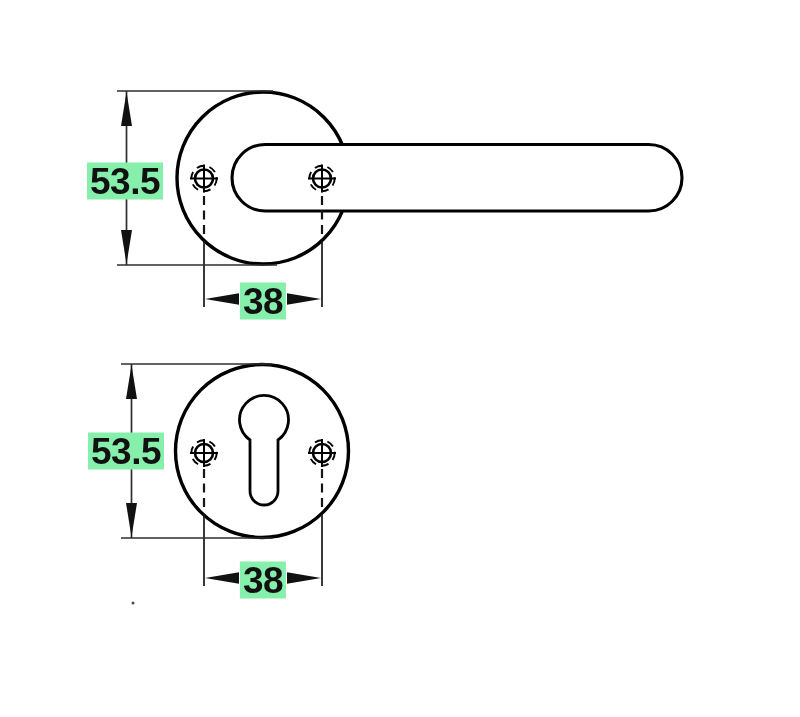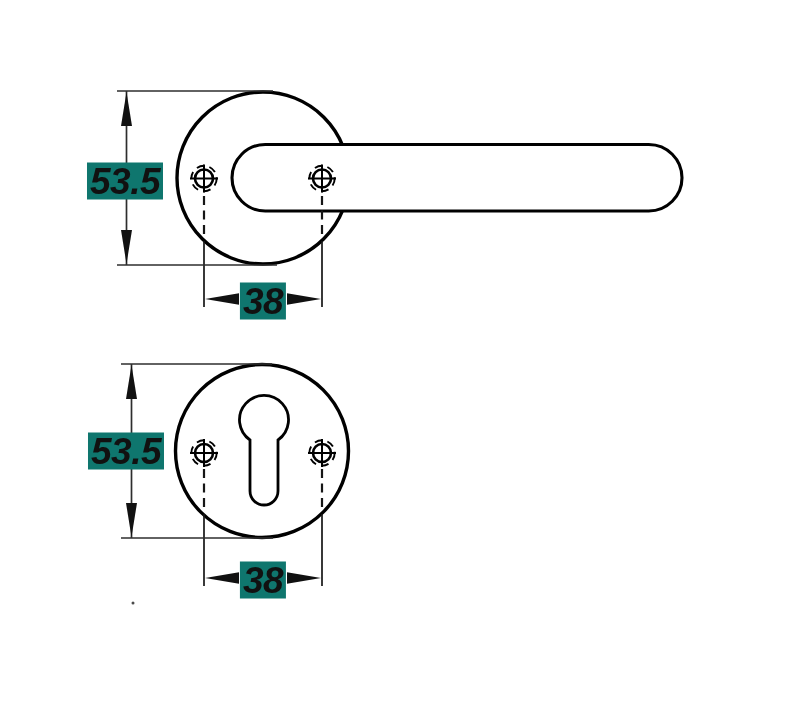--- a/index.html
+++ b/index.html
@@ -20,25 +20,24 @@
     left: 0;
     top: 0;
   }
   .dim-label {
     position: absolute;
     transform: translate(-50%, -50%);
     font-weight: bold;
     font-size: 37px;
     line-height: 1;
     color: #111111;
-    background: #0f766e;
+    background: #86efac;
     padding: 0 3px;
     white-space: nowrap;
     letter-spacing: -0.5px;
-    font-style: italic;
   }
 </style>
 </head>
 <body>
 
 <div class="canvas">
 
   <svg class="drawing-svg" width="800" height="717" viewBox="0 0 800 717">
 
     <g>

